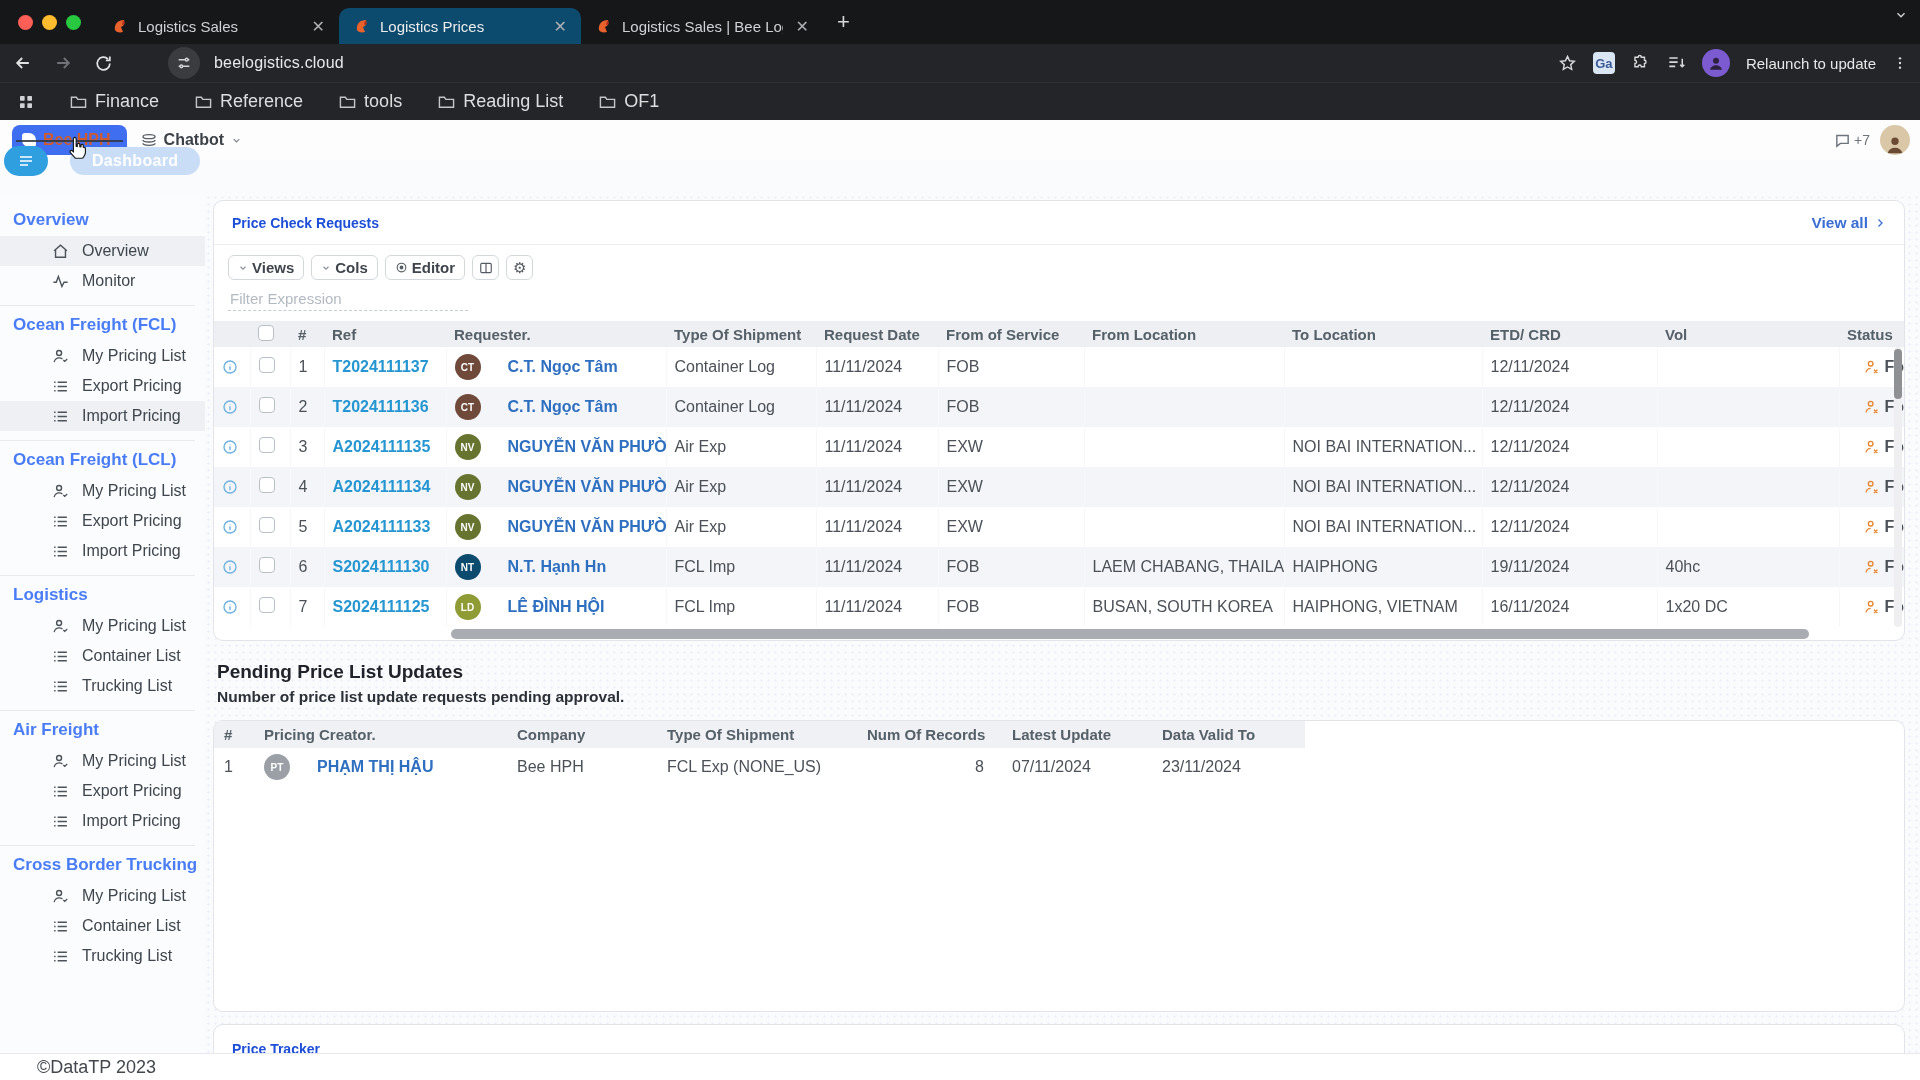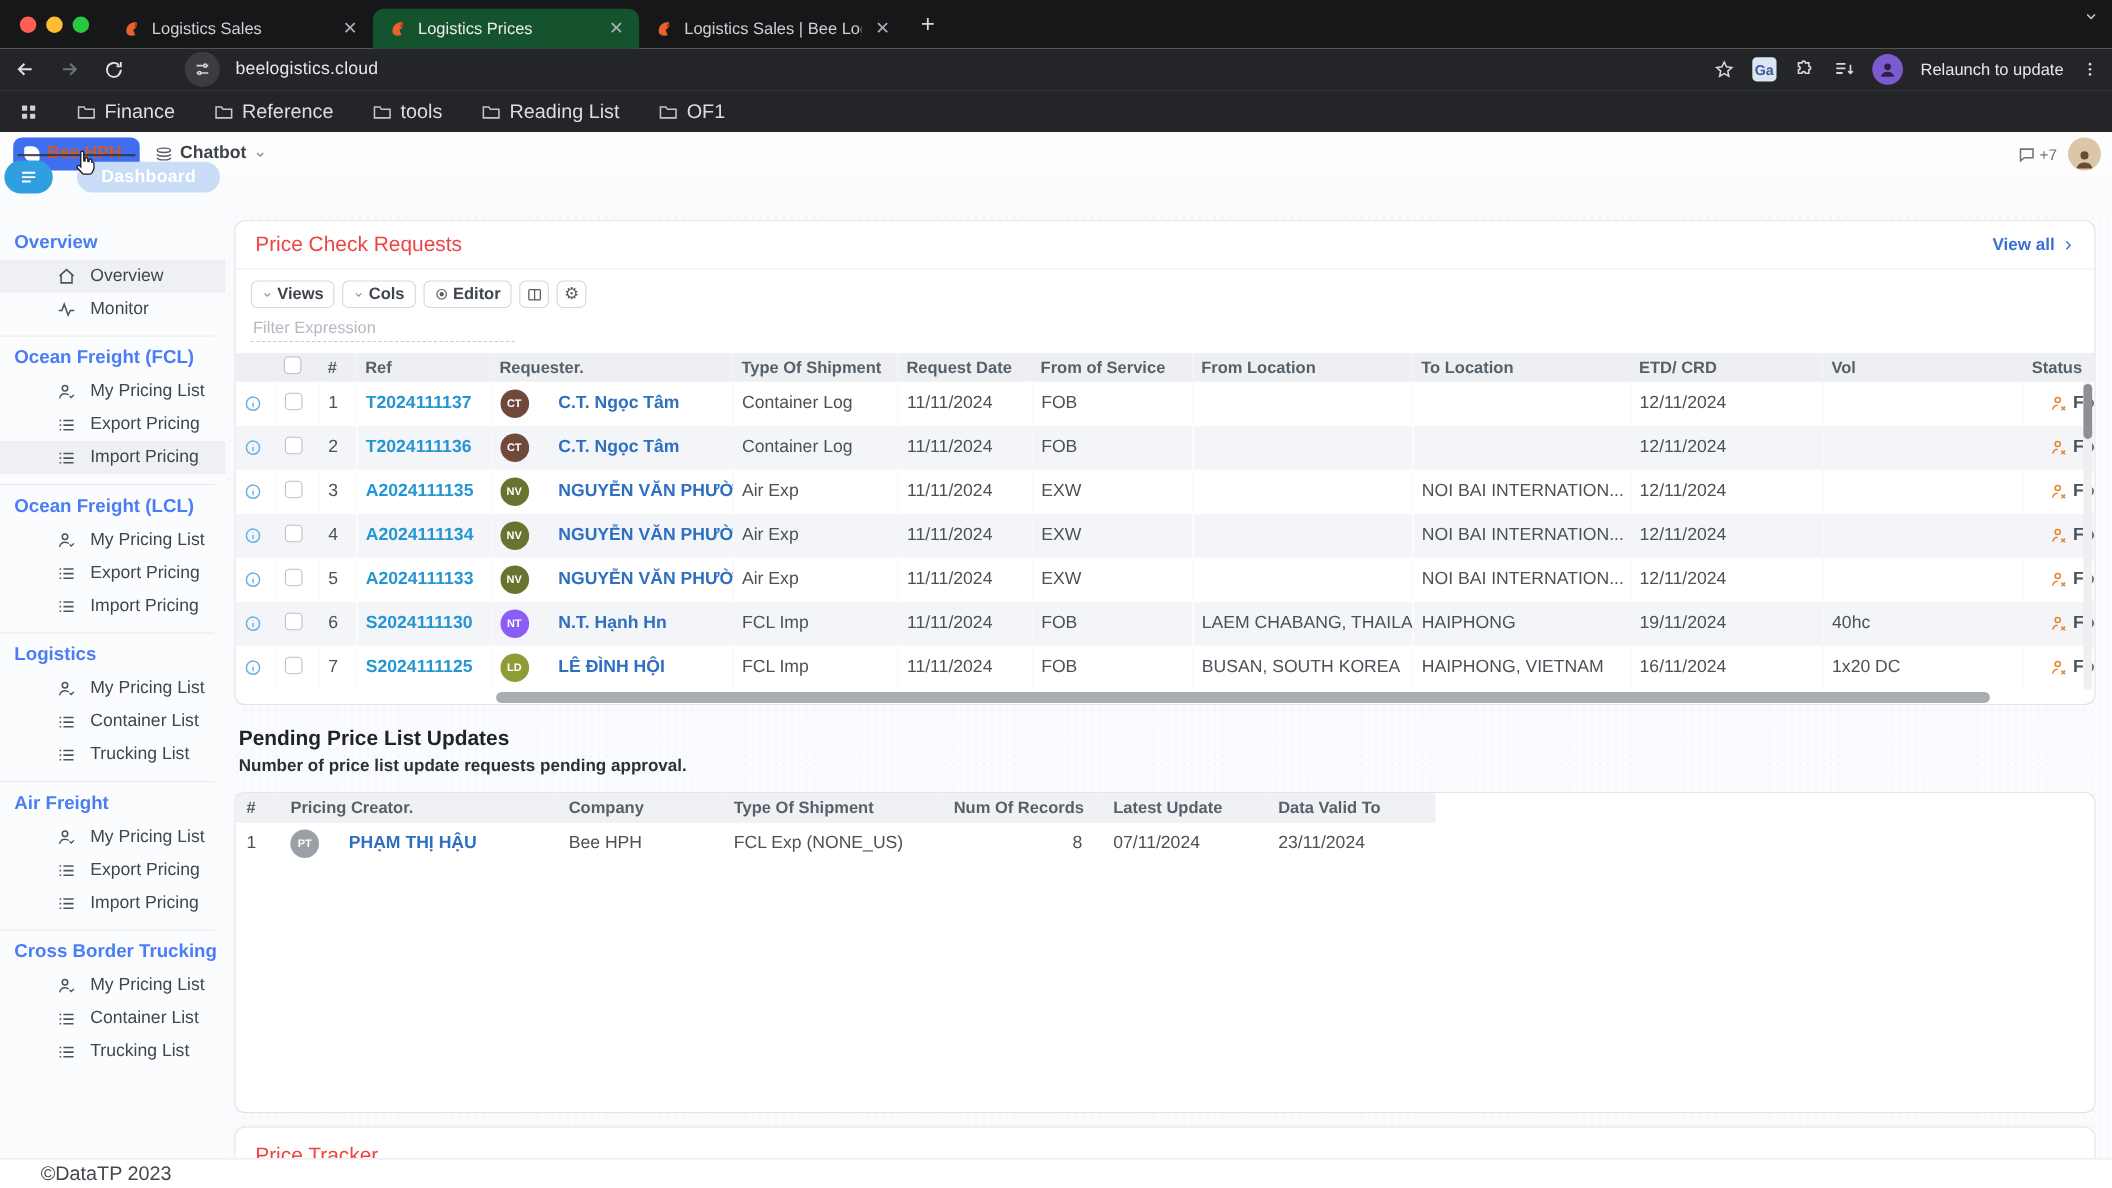--- a/index.html
+++ b/index.html
@@ -6,21 +6,21 @@
   html,body { width:1920px; height:1080px; overflow:hidden;
     font-family:"Liberation Sans", sans-serif; background:#fafbfc; }
   svg { display:block; }
 
   
   .tabstrip { position:absolute; left:0; top:0; width:1920px; height:44px; background:#161719; display:flex; align-items:center; }
   .traffic { display:flex; gap:9px; padding:0 16px 0 18px; }
   .traffic span { width:15px; height:15px; border-radius:50%; }
   .tl-red{background:#ff5f57}.tl-yellow{background:#febc2e}.tl-green{background:#28c840}
   .tab { position:relative; height:36px; margin-top:8px; width:242px; display:flex; align-items:center; gap:9px; padding:0 10px 0 14px; color:#cfd1d4; font-size:15px; }
-  .tab.active { background:#14532d; border-radius:10px 10px 0 0; color:#eceded; }
+  .tab.active { background:#0c4a6e; border-radius:10px 10px 0 0; color:#eceded; }
   .tab .title { flex:1; white-space:nowrap; overflow:hidden; }
   .tab .close { color:#aeb0b4; font-size:16px; padding:0 4px; }
   .favicon { width:18px; height:18px; flex:0 0 18px; }
   .newtab { color:#d6d7d9; font-size:22px; margin-left:14px; }
   .tabstrip-chevron { position:absolute; right:12px; top:8px; color:#cfd1d4; }
 
   .toolbar { position:absolute; left:0; top:44px; width:1920px; height:38px; background:#232528; display:flex; align-items:center; }
   .navbtn { width:34px; height:34px; display:flex; align-items:center; justify-content:center; color:#dfe1e3; margin-left:6px; }
   .navbtn.dim { color:#6f7276; }
   .tune-circle { width:32px; height:32px; border-radius:50%; background:#3a3c40; display:flex; align-items:center; justify-content:center; color:#d3d5d8; margin-left:48px; }
@@ -57,21 +57,21 @@
   .side-item.active { background:#eef0f3; }
   .side-item .sicon { color:#4d535a; }
   .side-div { border-top:1px solid #e7eaee; margin:9px 10px 3px 0; }
 
   
   .content { position:absolute; left:205px; top:194px; right:0; bottom:27px; overflow:hidden;
     background-image:radial-gradient(circle, rgba(140,150,230,.10) 1px, transparent 1.3px); background-size:7px 7px; }
   .card { background:#ffffff; border:1px solid #e2e4e9; border-radius:10px; margin-left:8px; width:1692px; }
 
   .card-head { height:44px; display:flex; align-items:center; padding:0 18px; border-bottom:1px solid #eceef1; }
-  .card-title { font-size:19px; font-weight:normal; color:#ef4444; }
+  .card-title { font-size:14px; font-weight:bold; color:#1d4ed8; }
   .viewall { margin-left:auto; color:#3b6fd4; font-weight:bold; font-size:15.5px; display:flex; align-items:center; gap:6px; }
 
   .tbl-toolbar { display:flex; align-items:center; gap:7px; padding:10px 14px 2px; }
   .tbtn { display:flex; align-items:center; gap:4px; border:1px solid #d4d8dd; border-radius:6px; background:#fff; color:#3f454c; font-weight:bold; font-size:15px; height:25px; padding:0 9px; }
   .tbtn .chev { color:#8a9097; }
   .ibtn { border:1px solid #d4d8dd; border-radius:6px; background:#fff; height:25px; width:27px; display:flex; align-items:center; justify-content:center; color:#555b62; }
   .gear-glyph { font-size:15px; line-height:1; }
 
   .filter-row { padding:6px 14px 10px; }
   .filter-input { width:240px; border:none; border-bottom:1px dashed #c7ccd2; font-size:15px; color:#4a5056; padding:2px 2px 3px; background:transparent; outline:none; font-family:"Liberation Sans",sans-serif; }
@@ -674,21 +674,21 @@
           <tr>
             <td><span class="info-i"><svg width="16" height="16" viewBox="0 0 24 24" fill="none" stroke="currentColor" stroke-width="2">
                     <circle cx="12" cy="12" r="9"></circle>
                     <path d="M12 8v.5M12 11v6"></path>
                   </svg></span></td>
             <td><span class="cb"></span></td>
             <td>6</td>
             <td><span class="ref-link">S2024111130</span></td>
             <td>
                 <span class="req-cell">
-                  <span class="avatar" style="background: #8b5cf6;">NT</span>
+                  <span class="avatar" style="background: #0c4a6e;">NT</span>
                   <span class="name-link">N.T. Hạnh Hn</span>
                 </span>
               </td>
             <td>FCL Imp</td>
             <td>11/11/2024</td>
             <td>FOB</td>
             <td>LAEM CHABANG, THAILAND</td>
             <td>HAIPHONG</td>
             <td>19/11/2024</td>
             <td>40hc</td>

